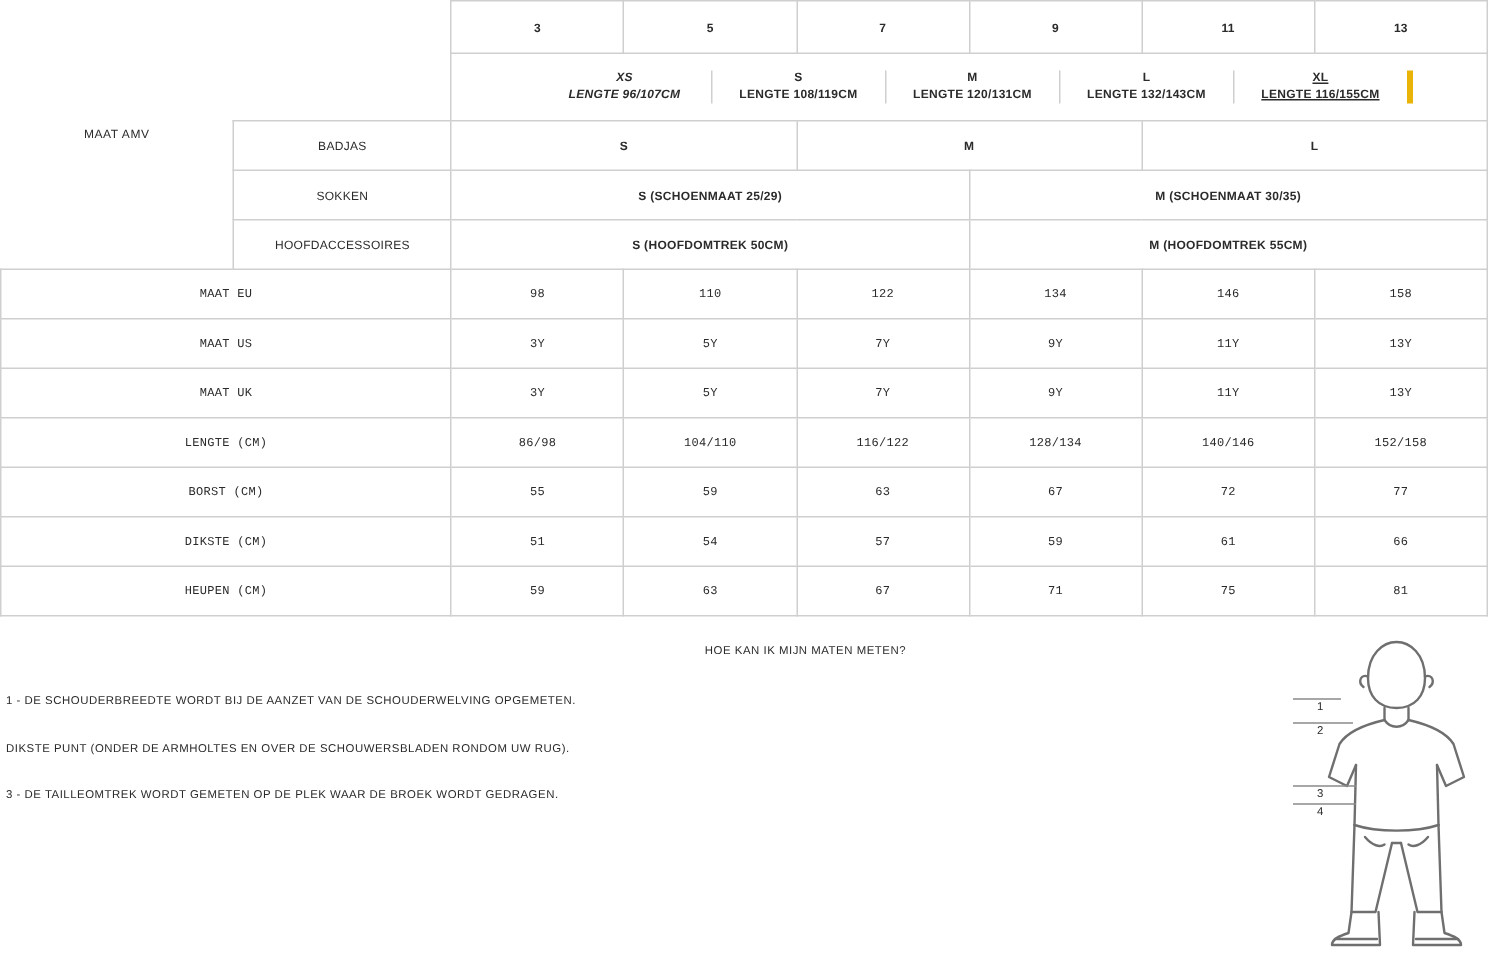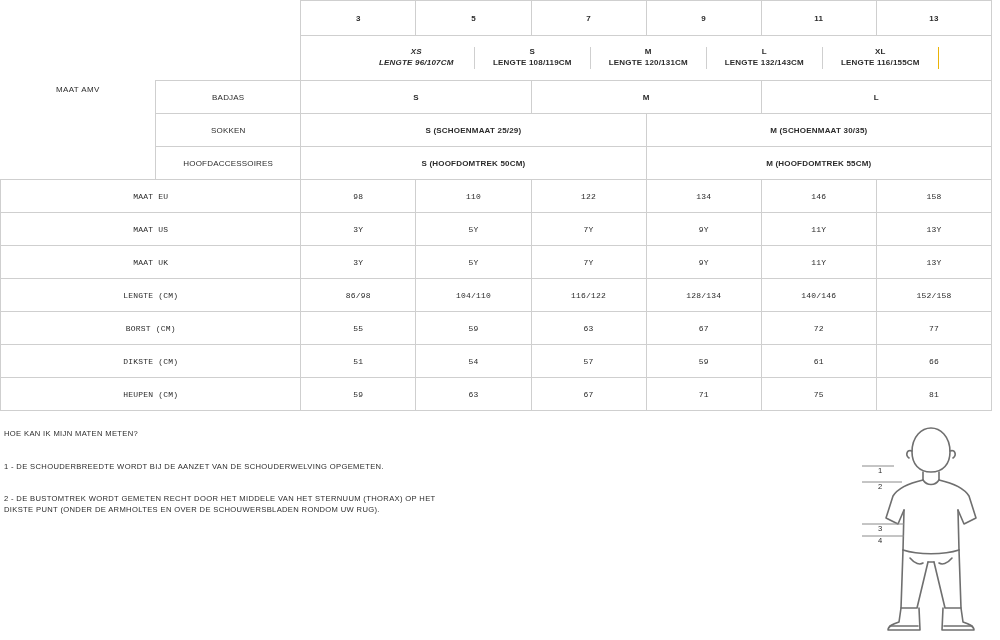--- a/index.html
+++ b/index.html
@@ -69,21 +69,21 @@
     top: 428px;
     width: 600px;
   }
   .notes p {
     margin: 0 0 0 0;
     font-size: 7.6px;
     letter-spacing: 0.35px;
     line-height: 1.5;
     color: #2b2b2b;
   }
-  .notes .q { margin-bottom: 22px; }
+  .notes .q { margin-bottom: 22px; text-align: right; }
   .notes .n { margin-bottom: 20px; }
   .notes .n2 { margin-bottom: 20px; }
 
   
   .figure-wrap {
     position: absolute;
     left: 860px;
     top: 422px;
     width: 140px;
     height: 218px;
@@ -149,21 +149,21 @@
               <div>LENGTE 108/119CM</div>
             </div>
             <div style="flex:0 0 115px; border-right:1px solid #cfcfcf;">
               <div>M</div>
               <div>LENGTE 120/131CM</div>
             </div>
             <div style="flex:0 0 115px; border-right:1px solid #cfcfcf;">
               <div>L</div>
               <div>LENGTE 132/143CM</div>
             </div>
-            <div style="flex:0 0 115px; border-right:1px solid #eab308;">
+            <div style="flex:0 0 115px; border-right:4px solid #eab308;text-decoration:underline;">
               <div>XL</div>
               <div>LENGTE 116/155CM</div>
             </div>
             <div style="flex:1 1 auto;"></div>
           </div>
         </td>
       </tr>
 
       <tr class="row-h3">
         <td>BADJAS</td>
@@ -246,22 +246,22 @@
         <td>71</td>
         <td>75</td>
         <td>81</td>
       </tr>
     </tbody>
   </table>
 
   <div class="notes">
     <p class="q">HOE KAN IK MIJN MATEN METEN?</p>
     <p class="n">1 - DE SCHOUDERBREEDTE WORDT BIJ DE AANZET VAN DE SCHOUDERWELVING OPGEMETEN.</p>
-    <p>2 - DE BUSTOMTREK WORDT GEMETEN RECHT DOOR HET MIDDELE VAN HET STERNUUM (THORAX) OP HET</p>
     <p class="n2">DIKSTE PUNT (ONDER DE ARMHOLTES EN OVER DE SCHOUWERSBLADEN RONDOM UW RUG).</p>
+    <p class="n">3 - DE TAILLEOMTREK WORDT GEMETEN OP DE PLEK WAAR DE BROEK WORDT GEDRAGEN.</p>
   </div>
 
   <div class="figure-wrap">
     <svg width="140" height="218" viewBox="0 0 140 218">
       <g fill="none" stroke="#6f6f6f" stroke-width="1.6" stroke-linecap="round" stroke-linejoin="round">
 
         <path d="M52 30 C52 14, 62 6, 71 6 C80 6, 90 14, 90 30 C90 42, 83 50, 71 50 C59 50, 52 42, 52 30 Z"></path>
 
         <path d="M52 29 C47 27, 45 33, 49 36"></path>
         <path d="M90 29 C95 27, 97 33, 93 36"></path>

